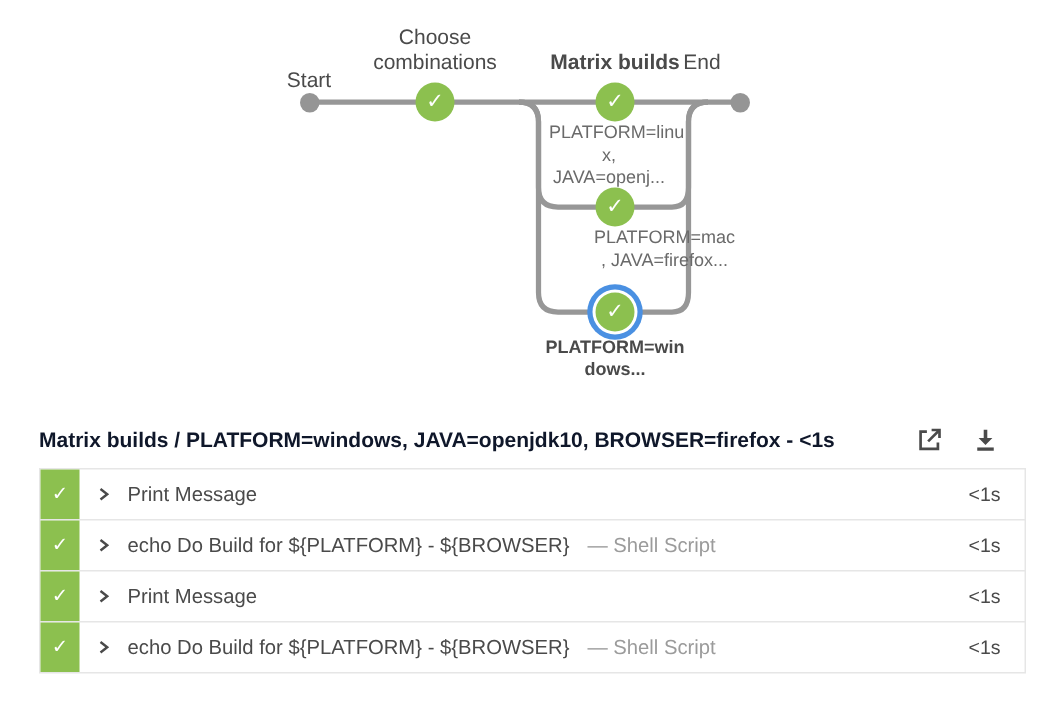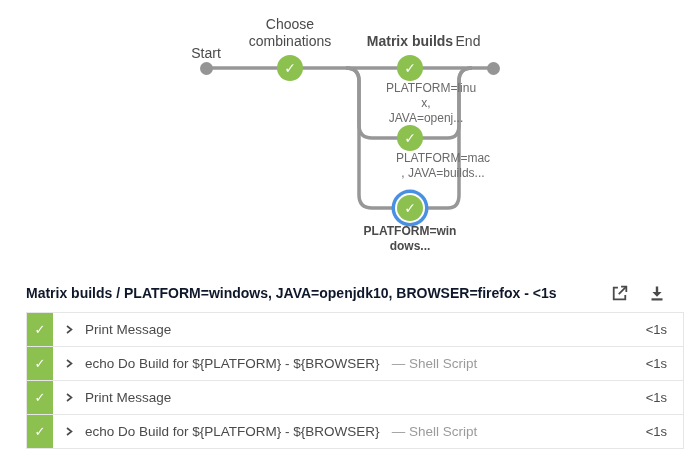--- a/index.html
+++ b/index.html
@@ -75,27 +75,27 @@
   </div>
 
   <div class="stage-label" style="left:176px;top:33px;width:60px;margin-top:12px;">Start</div>
   <div class="stage-label" style="left:235px;top:16px;width:110px;">
     <div>Choose</div>
     <div>combinations</div>
   </div>
   <div class="stage-label bold" style="left:355px;top:33px;width:110px;">Matrix builds</div>
   <div class="stage-label" style="left:448px;top:33px;width:40px;">End</div>
 
-  <div class="branch-label" style="left:362px;top:81px;padding-left:24px;">
+  <div class="branch-label" style="left:342px;top:81px;padding-left:24px;">
     <div>PLATFORM=linu</div>
     <div>x, JAVA=openj...</div>
   </div>
   <div class="branch-label" style="left:358px;top:151px;margin-left:33px;">
     <div>PLATFORM=mac</div>
-    <div>, JAVA=builds...</div>
+    <div>, JAVA=firefox...</div>
   </div>
   <div class="branch-label selected" style="left:358px;top:224px;">
     <div>PLATFORM=win</div>
     <div>dows...</div>
   </div>
 </div>
 
 <div class="result-header">
   <span class="result-title">Matrix builds / PLATFORM=windows, JAVA=openjdk10, BROWSER=firefox - &lt;1s</span>
   <span class="hdr-spacer"></span>

